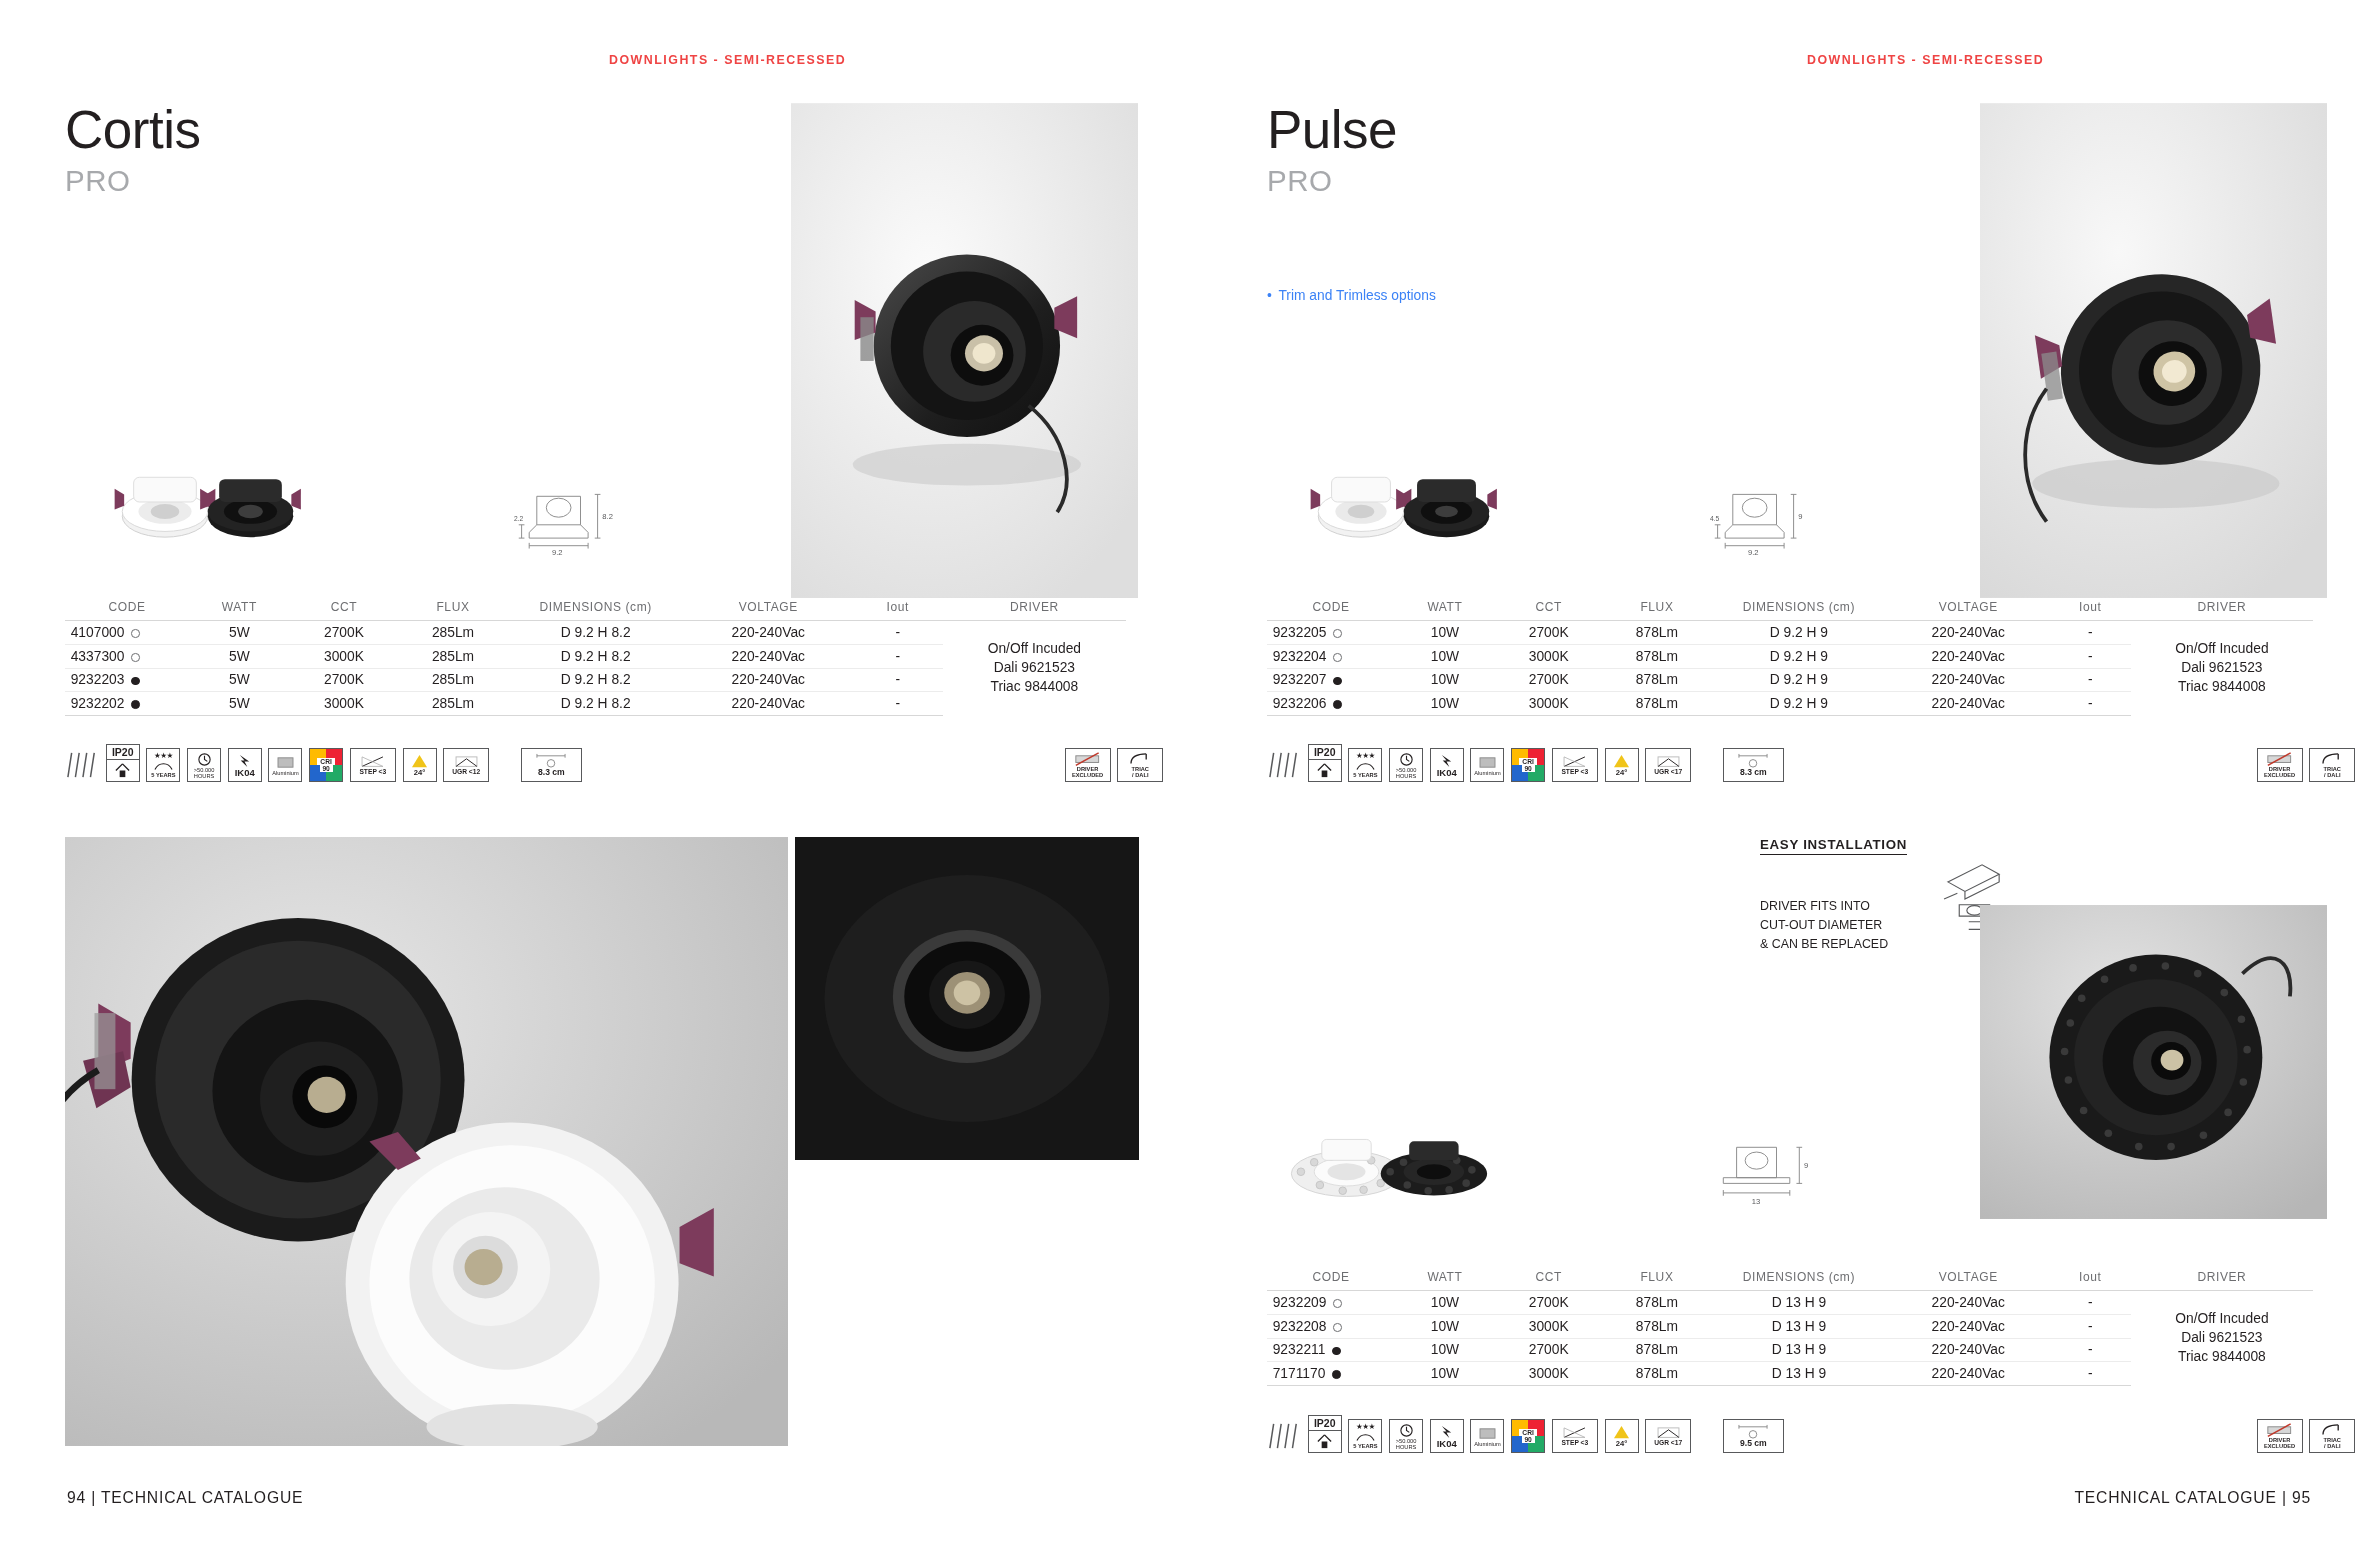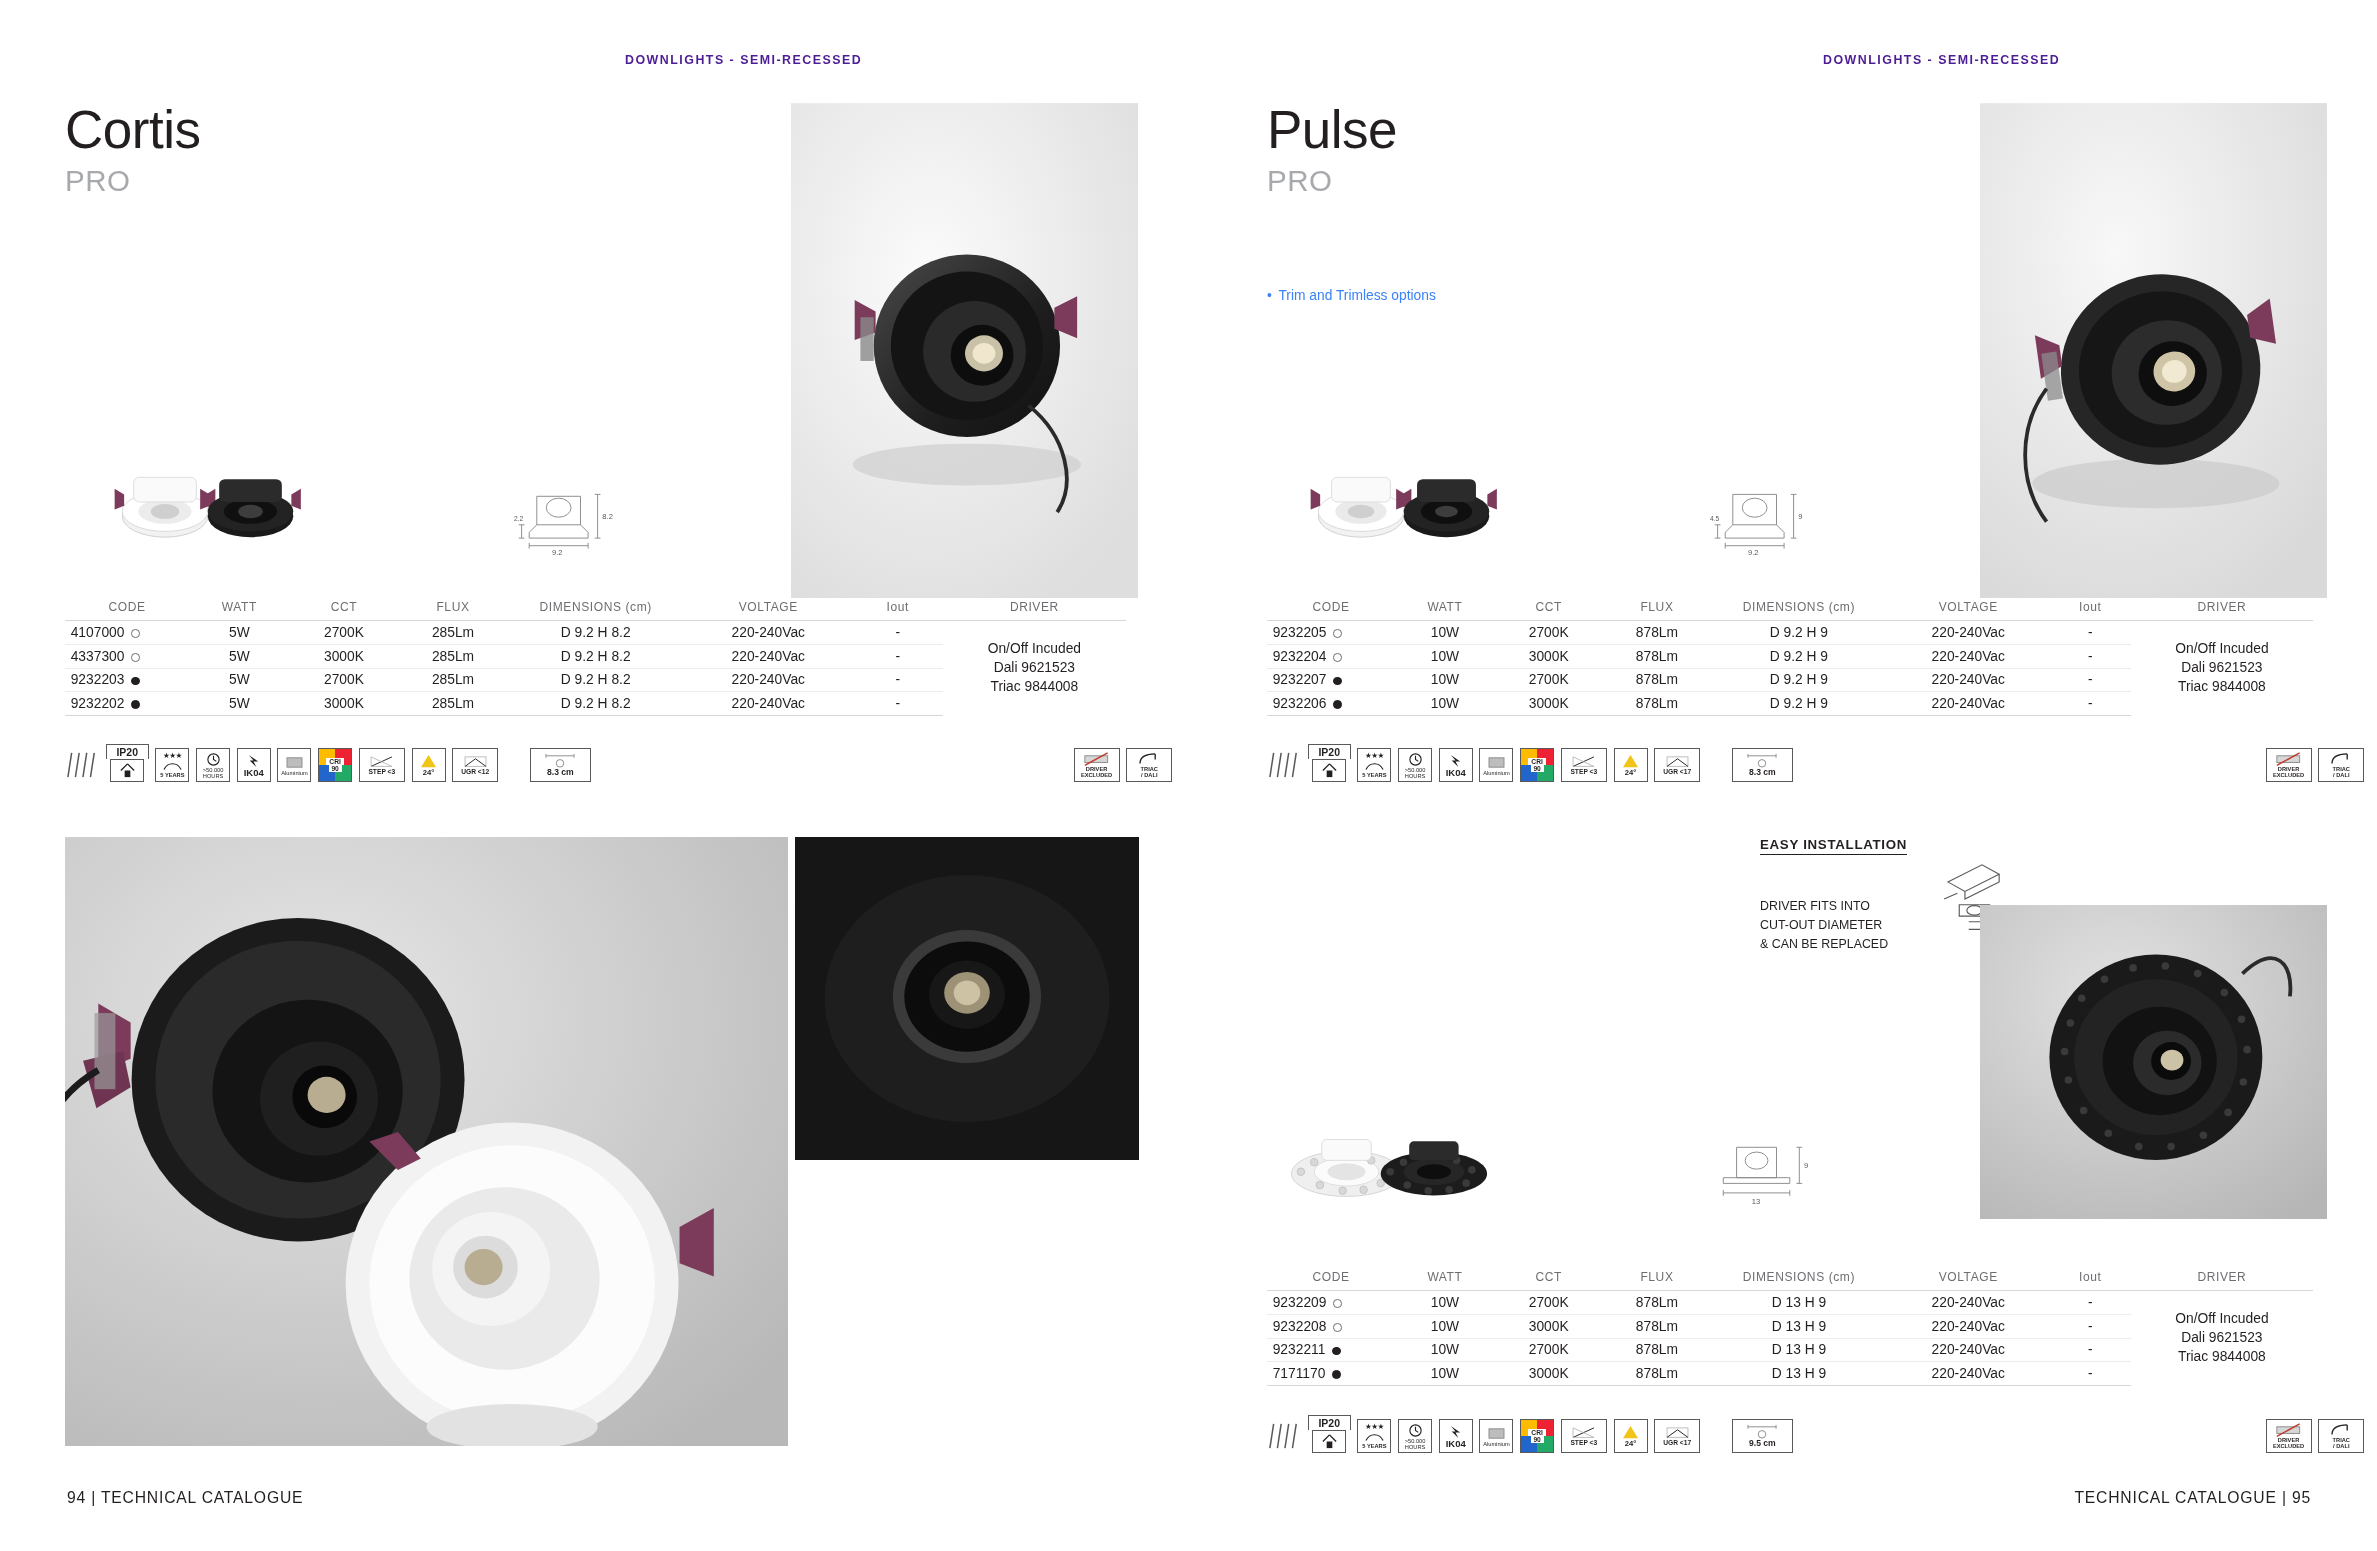--- a/index.html
+++ b/index.html
@@ -14,22 +14,21 @@
   }
   .page { position:absolute; top:0; width:1189px; height:1551px; }
   .page-left { left:0; }
   .page-right { left:1189px; }
 
   .kicker {
     position:absolute;
     font-size: 12.4px;
     letter-spacing: 1.5px;
     font-weight: 700;
-    color: #4c1d95;
-    margin-left: 16px;
+    color: #ef4444;
   }
 
   .title {
     position:absolute;
     font-size: 53px;
     font-weight: 400;
     letter-spacing: -0.5px;
     color: #231f20;
   }
   .subtitle {
@@ -125,21 +124,21 @@
     overflow:hidden;
   }
   .ico.noborder { border:none; }
   .ico b { font-size:9.5px; font-weight:700; }
   .ico .tiny { font-size:5.7px; }
   .ico-wide { width:46px; }
   .ico-dim { width:61px; font-size:8.6px; }
   .ico-group { display:flex; flex-direction:column; align-items:center; }
   .ip-top {
     border:1.3px solid #58595b; border-bottom:none;
-    width:43px; text-align:center; font-size:10.5px; font-weight:700; padding:1px 0;
+    width:34px; text-align:center; font-size:10.5px; font-weight:700; padding:1px 0;
   }
   .ip-bot {
     border:1.3px solid #58595b;
     width:34px; height:23px; display:flex; align-items:center; justify-content:center;
   }
   .stars { font-size:7.6px; letter-spacing:-0.5px; }
   .ico-color { background: conic-gradient(#e23 0 25%, #2a6 0 50%, #26c 0 75%, #fb0 0 100%); }
 
   
   .footer {

